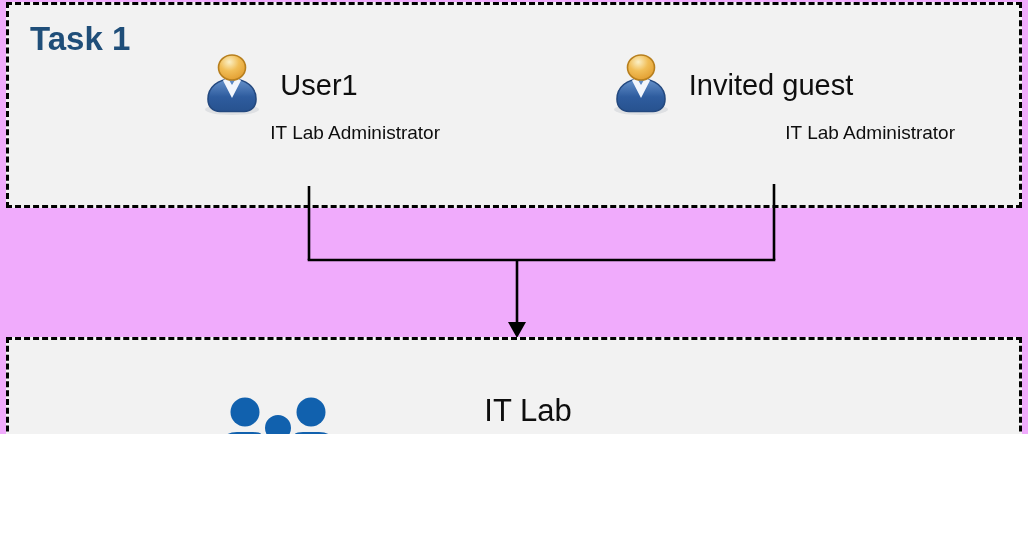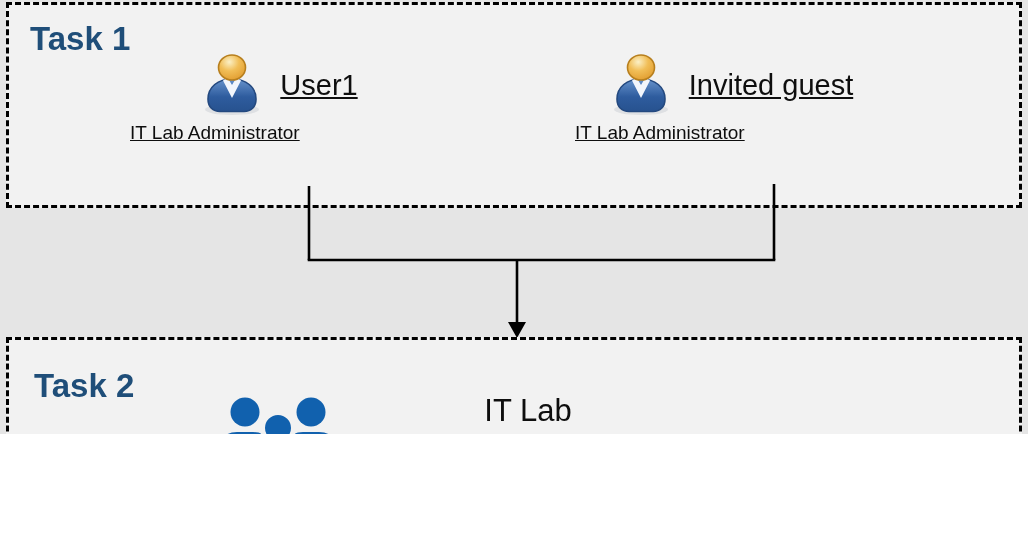--- a/index.html
+++ b/index.html
@@ -5,21 +5,21 @@
   html, body {
     margin: 0;
     padding: 0;
     background: #ffffff;
     font-family: "Liberation Sans", "DejaVu Sans", sans-serif;
   }
   .stage {
     position: relative;
     width: 1028px;
     height: 434px;
-    background: #e5e5e5;
+    background: #f0abfc;
     overflow: hidden;
   }
   .task-box {
     position: absolute;
     box-sizing: border-box;
     background: #F2F2F2;
     border: 3px dashed #000000;
   }
   #task1-box { left: 6px; top: 2px;  width: 1016px; height: 206px; }
   #task2-box { left: 6px; top: 337px; width: 1016px; height: 192px; }
@@ -29,23 +29,22 @@
     font-weight: bold;
     color: #1F4E79;
     letter-spacing: 0px;
   }
   #task1-label { left: 30px; top: 20px; }
   #task2-label { left: 34px; top: 367px; }
 
   .member {
     position: absolute;
     top: 55px;
-    text-align: left;
+    text-align: right;
     color: #0E0E0E;
-    text-decoration: underline;
   }
   #member-0 { left: 130px; width: 310px; }
   #member-1 { left: 575px; width: 380px; }
   .member-row1 {
     display: flex;
     align-items: center;
     justify-content: center;
     gap: 16px;
     height: 60px;
   }
@@ -139,21 +138,20 @@
 
   <svg id="connector-overlay" viewBox="0 0 1028 534">
     <path d="M309 186 L309 260" stroke="#000000" stroke-width="2.6" fill="none"></path>
     <path d="M774 184 L774 260" stroke="#000000" stroke-width="2.6" fill="none"></path>
     <path d="M307.7 260 L775.3 260" stroke="#000000" stroke-width="2.6" fill="none"></path>
     <path d="M517 260 L517 325" stroke="#000000" stroke-width="2.6" fill="none"></path>
     <polygon points="508,322 526,322 517,338" fill="#000000"></polygon>
   </svg>
 
   <div class="task-box" id="task2-box"></div>
-  <div class="task-label" id="task2-label">Task 2</div>
 
   <svg id="group-icon" viewBox="0 0 120 92">
     <g fill="#1161AE">
       <circle cx="27" cy="20" r="14.5"></circle>
       <path d="M3 68 L3 56 Q3 40 19 40 L35 40 Q51 40 51 56 L51 68 Z"></path>
       <circle cx="93" cy="20" r="14.5"></circle>
       <path d="M69 68 L69 56 Q69 40 85 40 L101 40 Q117 40 117 56 L117 68 Z"></path>
       <circle cx="60" cy="36" r="15.5" stroke="#F2F2F2" stroke-width="5"></circle>
       <path d="M34 92 L34 76 Q34 59 51 59 L69 59 Q86 59 86 76 L86 92 Z" stroke="#F2F2F2" stroke-width="5"></path>
     </g>

